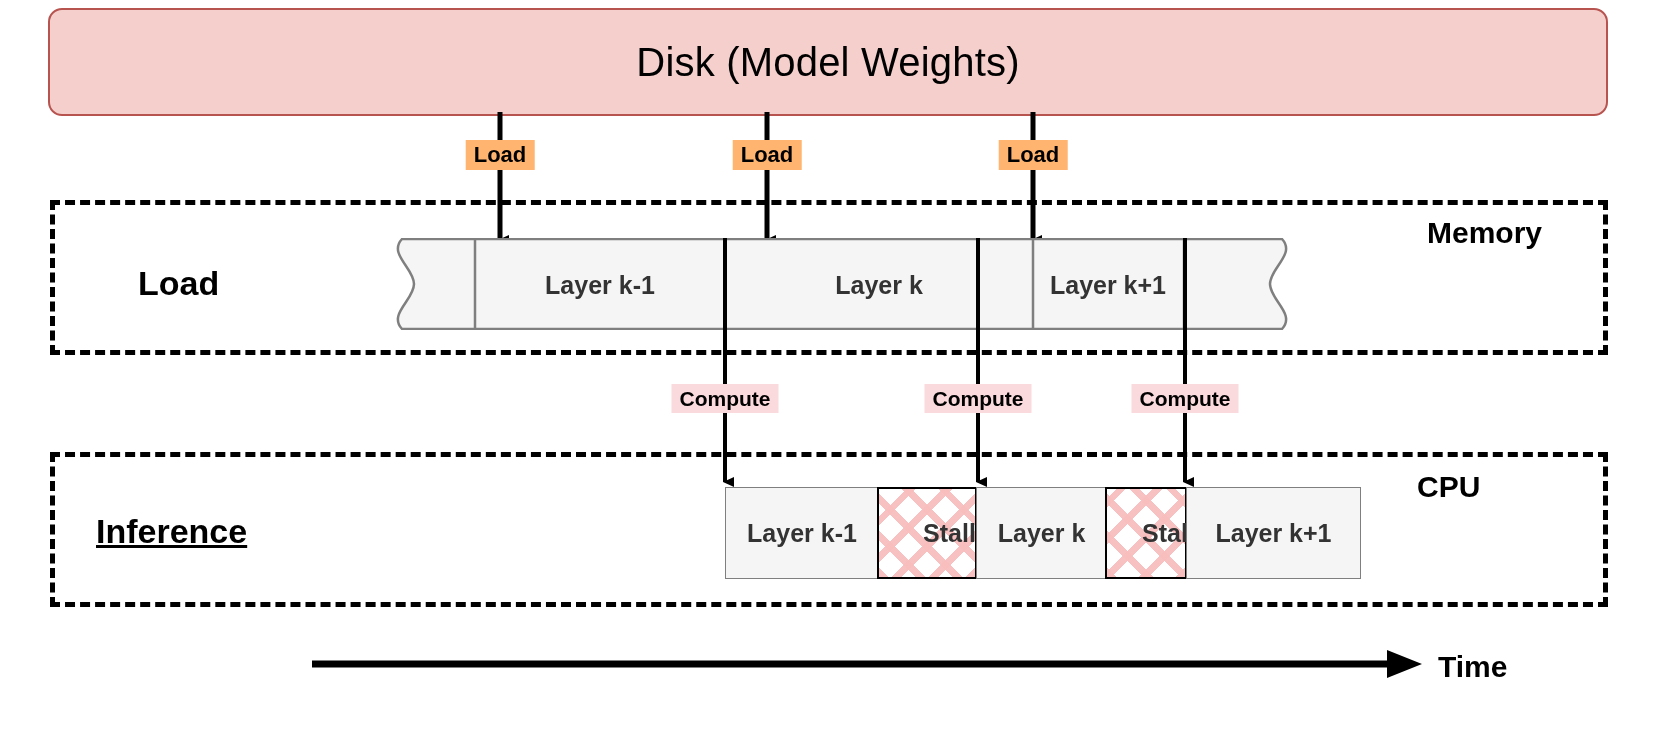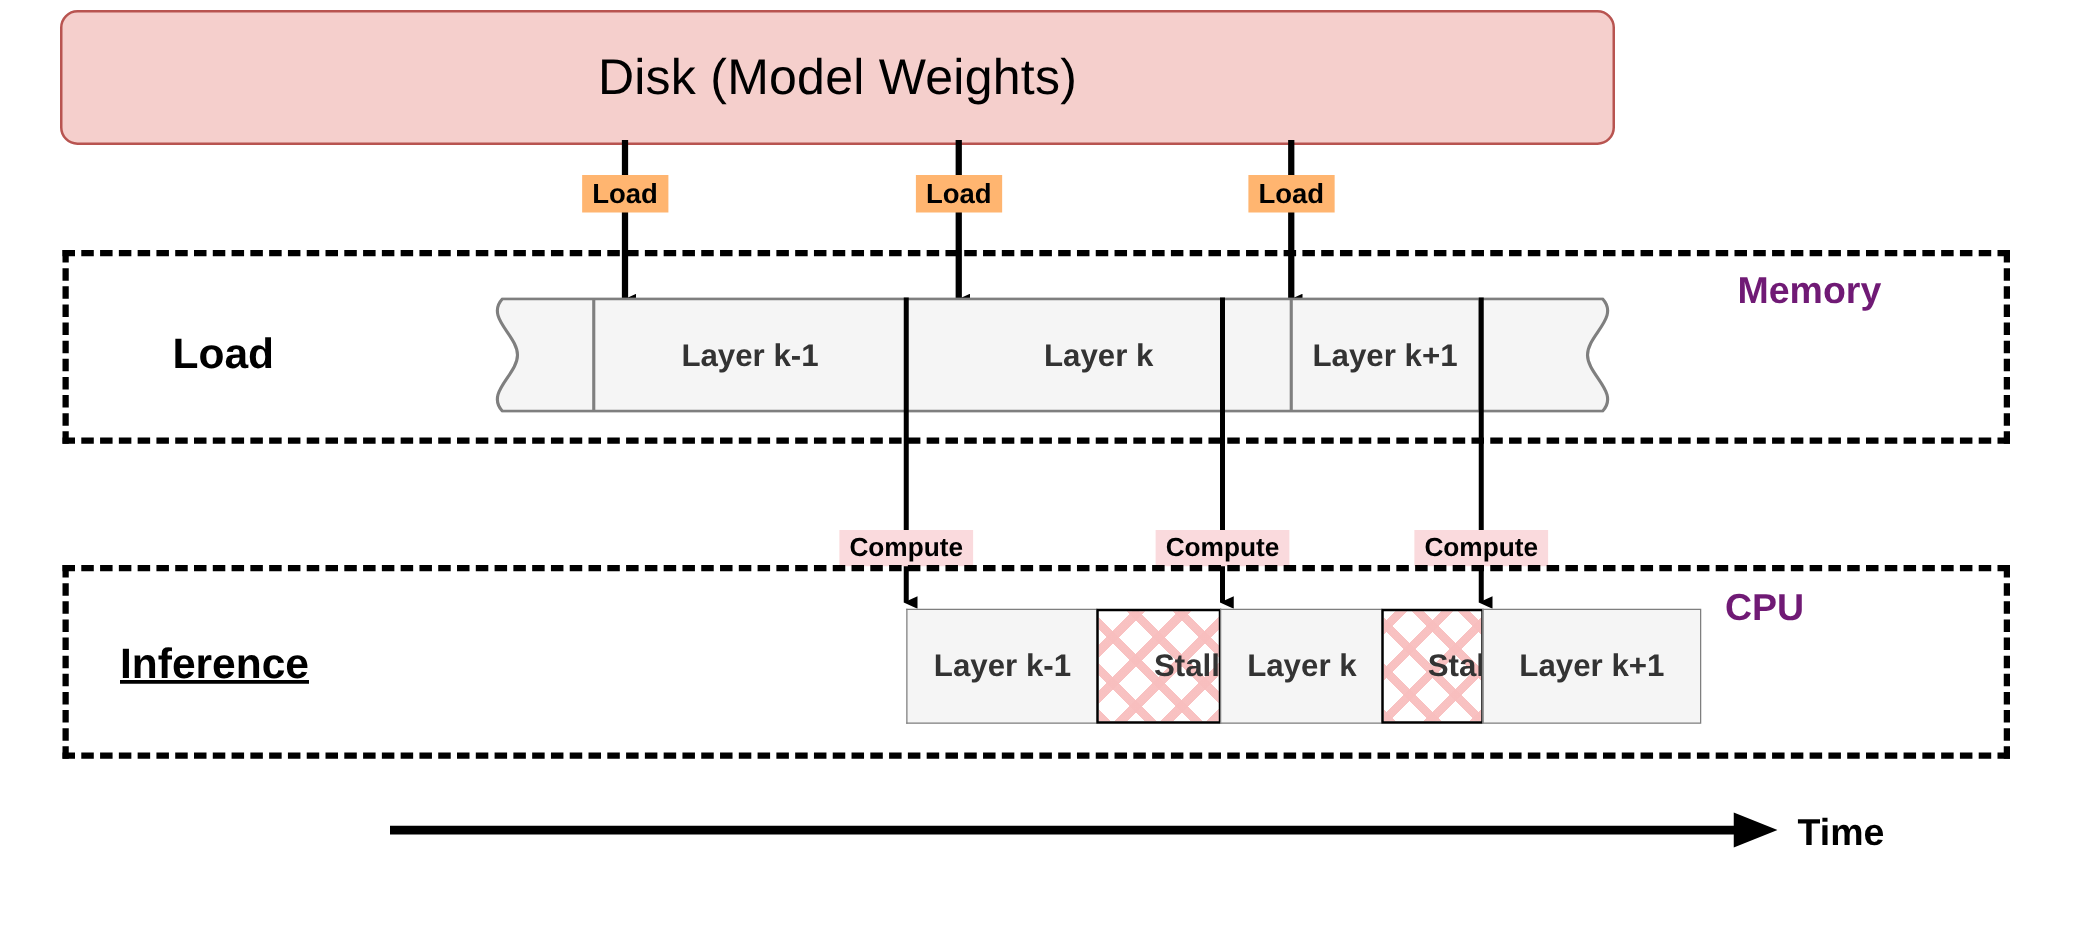--- a/index.html
+++ b/index.html
@@ -6,37 +6,37 @@
   body{
     width:1661px;height:750px;
     font-family:"Liberation Sans", sans-serif;
     position:relative;overflow:hidden;
     -webkit-font-smoothing:antialiased;
   }
   .stage{position:absolute;left:0;top:0;width:1661px;height:750px;}
 
   
   .disk-bar{
-    position:absolute;left:48px;top:8px;width:1244px;height:108px;
+    position:absolute;left:48px;top:8px;width:1560px;height:108px;
     background:#f5cfcc;border:2px solid #b85450;border-radius:14px;
     display:flex;align-items:center;justify-content:center;
     box-sizing:border-box;
   }
   .disk-bar .txt{font-size:40px;color:#000;letter-spacing:.2px;}
 
   
   .dashed-box{
     position:absolute;box-sizing:border-box;
     border:5px dashed #000;background:transparent;
   }
   #memory-box{left:50px;top:200px;width:1558px;height:155px;}
   #cpu-box{left:50px;top:452px;width:1558px;height:155px;}
 
   .zone-tag{
-    position:absolute;font-size:30px;font-weight:bold;color:#701a75;
+    position:absolute;font-size:30px;font-weight:bold;color:#000000;margin-left:37px;
   }
   #memory-tag{left:1390px;top:216px;}
   #cpu-tag{left:1380px;top:470px;}
 
   .row-label{
     position:absolute;font-size:34px;font-weight:bold;color:#000;
   }
   #load-row-label{left:138px;top:264px;}
   #inference-row-label{left:96px;top:512px;text-decoration:underline;}
 
@@ -68,21 +68,21 @@
   
   .conn{position:absolute;}
   .conn svg{display:block;overflow:visible;}
 
   .edge-label{
     position:absolute;font-size:22px;font-weight:bold;color:#000;
     padding:3px 8px;white-space:nowrap;transform:translateX(-50%);
     line-height:1.1;
   }
   .edge-label.load{background:#ffb570;}
-  .edge-label.compute{background:#fadadd;font-size:21px;margin-top:40px;}
+  .edge-label.compute{background:#fadadd;font-size:21px;}
 
   
   #time-axis{position:absolute;left:312px;top:648px;width:1110px;height:32px;}
   #time-label{position:absolute;left:1438px;top:650px;font-size:30px;font-weight:bold;color:#000;}
 </style>
 </head>
 <body>
 
 <div class="stage">
 

